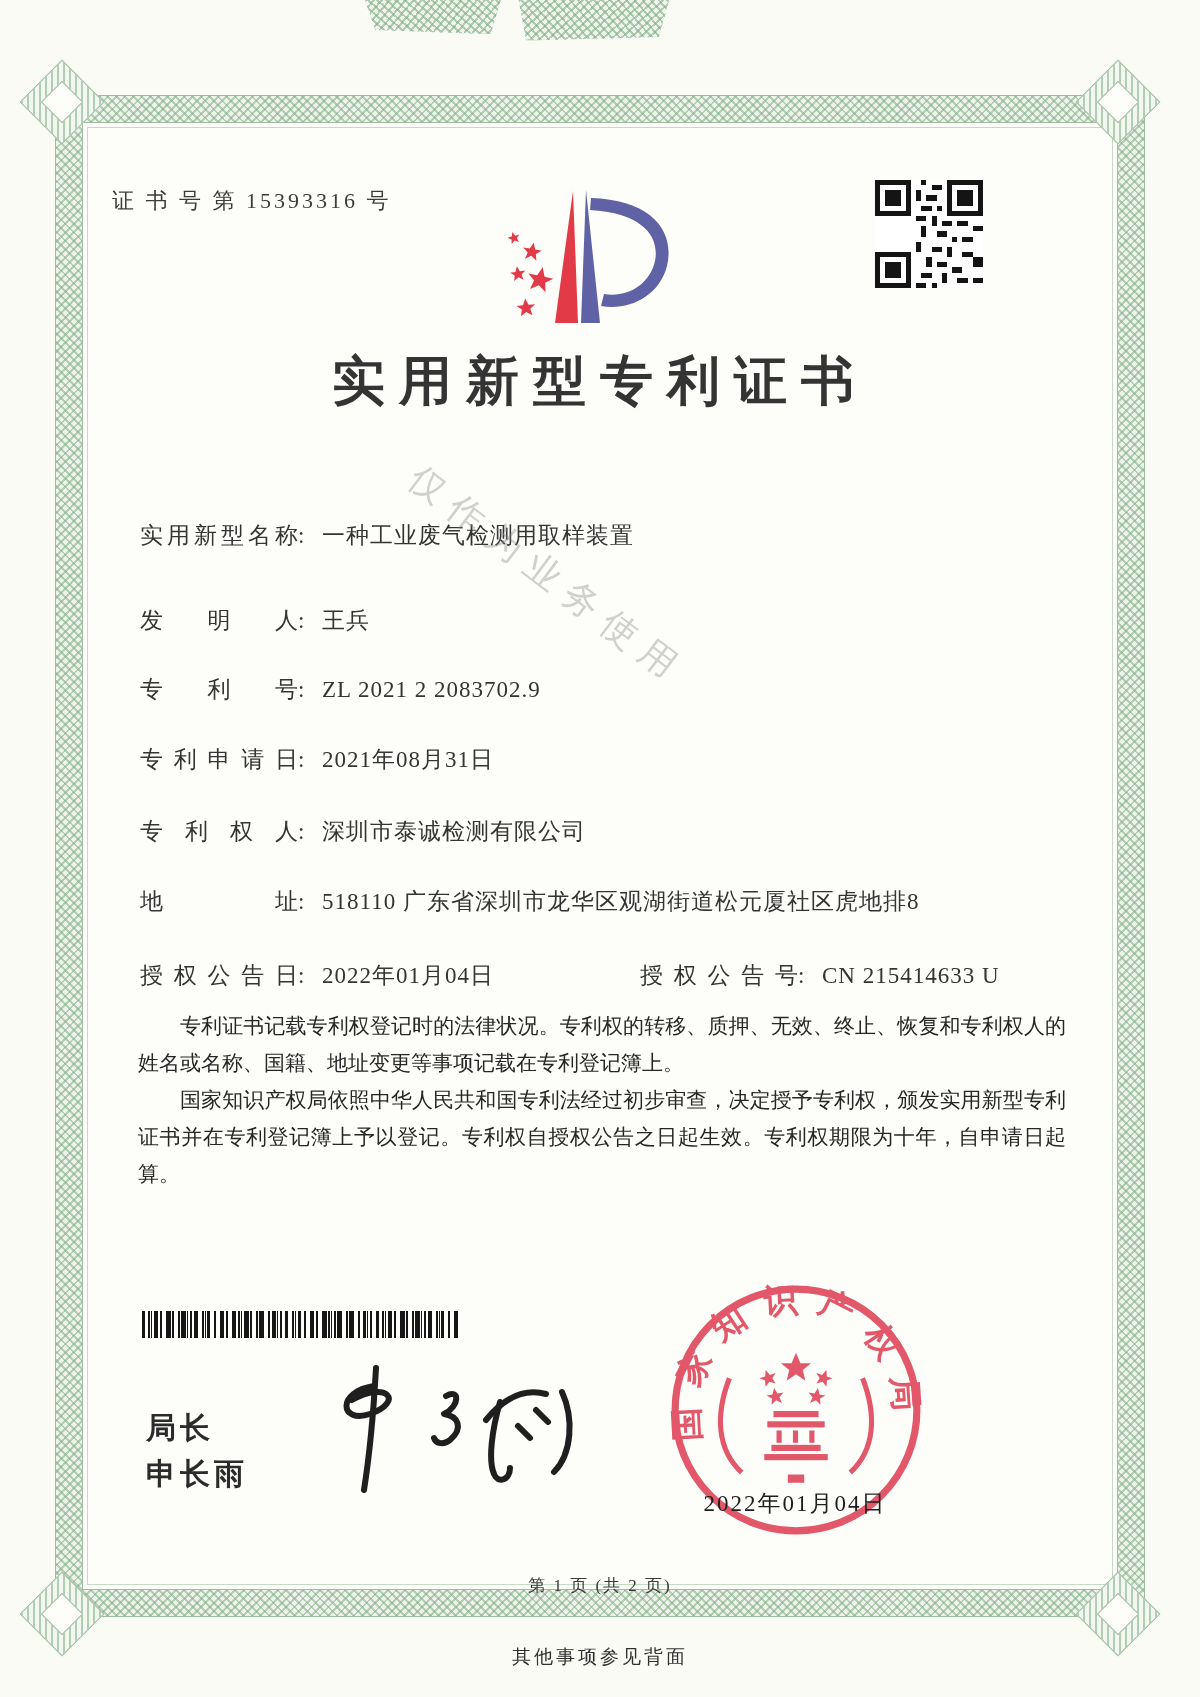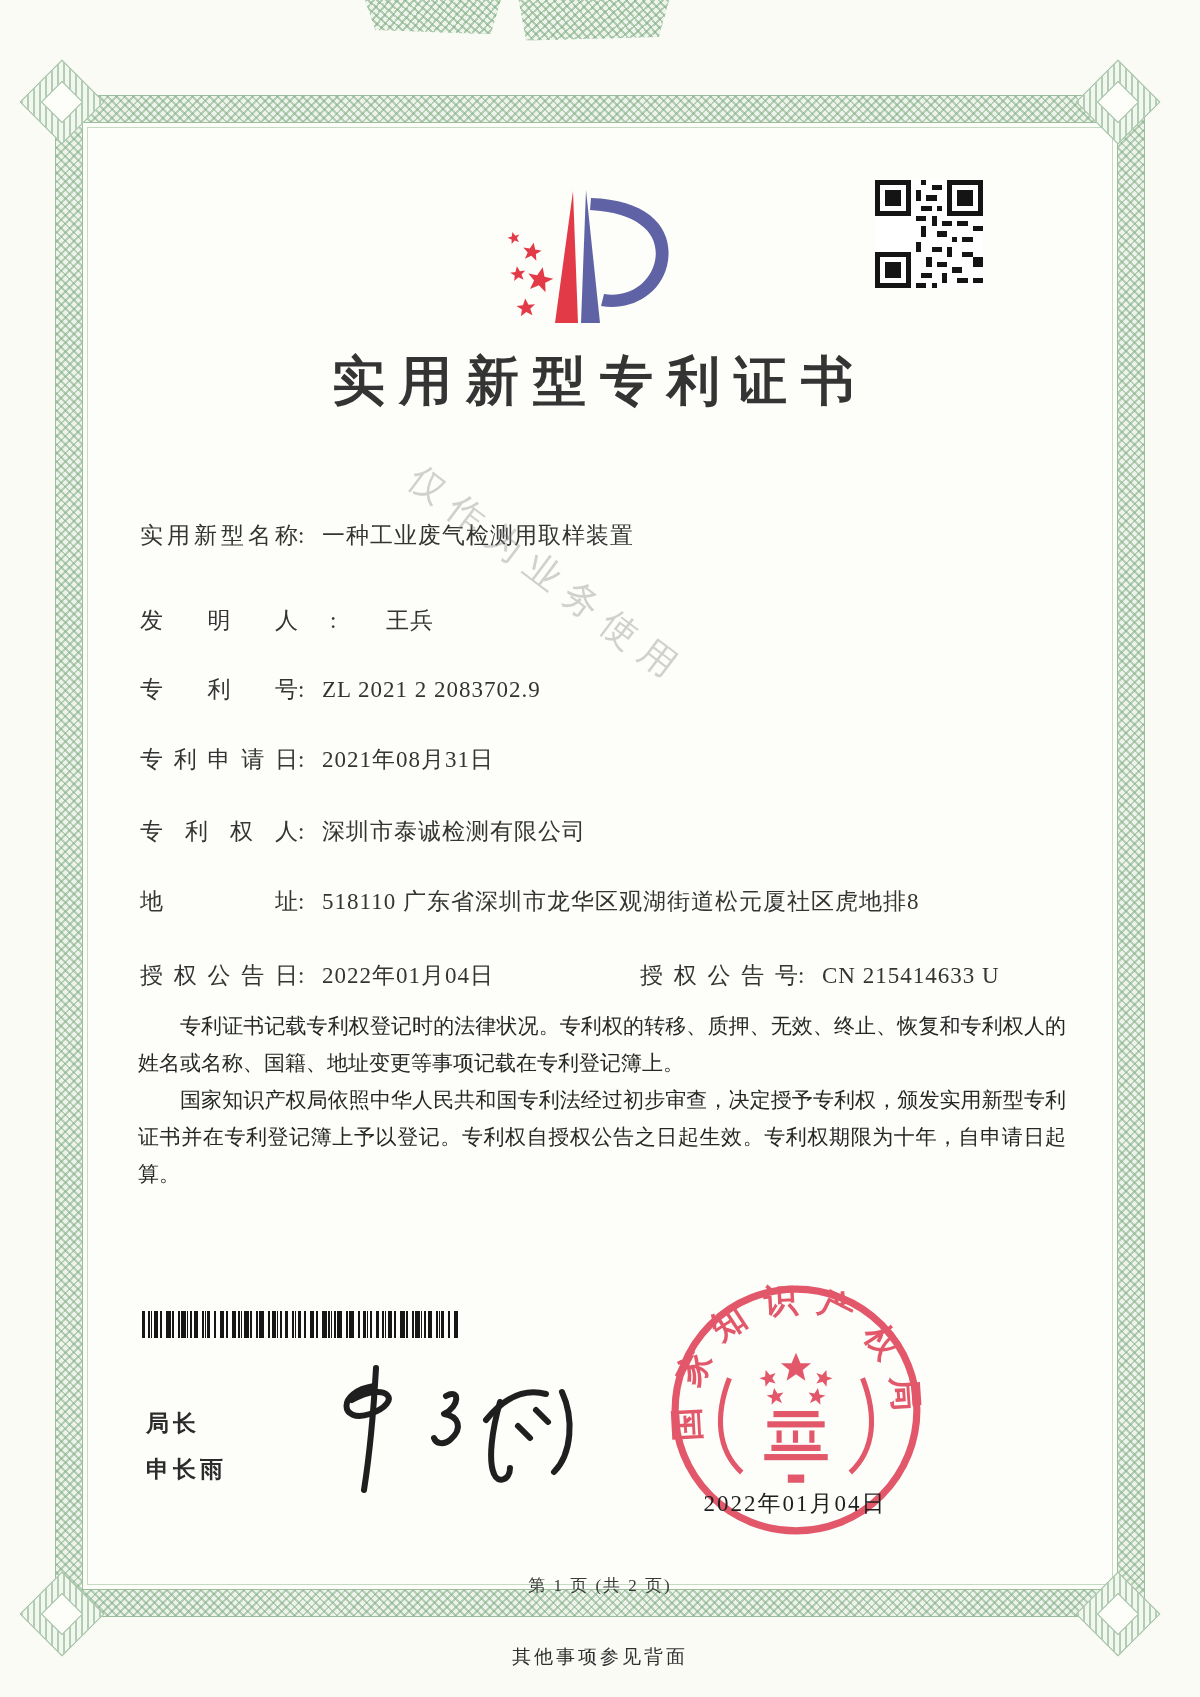--- a/index.html
+++ b/index.html
@@ -38,21 +38,21 @@
 
   .watermark{left:428px;top:455px;transform:rotate(37deg);transform-origin:0 0;font-size:36px;
     letter-spacing:12px;color:rgba(135,135,140,.38);white-space:nowrap;z-index:6;pointer-events:none;}
 
   .barcode{left:142px;top:1311px;width:316px;height:27px;background-image:
       repeating-linear-gradient(90deg,#161616 0 2px,transparent 2px 6px),
       repeating-linear-gradient(90deg,#161616 0 1px,transparent 1px 9px),
       repeating-linear-gradient(90deg,#161616 0 3px,transparent 3px 13px);}
 
   .officer{left:146px;font-family:"Liberation Sans","DejaVu Sans",sans-serif;font-weight:700;
-    font-size:23px;letter-spacing:4px;color:#2b2b2b;}
+    font-size:30px;letter-spacing:4px;color:#2b2b2b;}
   .sealdate{left:650px;top:1488px;width:290px;text-align:center;font-size:23px;letter-spacing:2px;color:#1e1e1e;z-index:5;}
   .pageinfo{left:0;top:1574px;width:100%;text-align:center;font-size:17px;letter-spacing:2px;color:#3a3a3a;}
   .backnote{left:0;top:1644px;width:100%;text-align:center;font-size:19px;letter-spacing:3px;color:#303030;}
   svg{display:block;}
 </style>
 </head>
 <body>
 
 <div id="page">
 
@@ -60,20 +60,21 @@
   <div class="frag" style="left:515px;top:-8px;width:152px;height:50px;transform:rotate(3deg);clip-path:polygon(0 0,100% 0,94% 80%,8% 100%);"></div>
 
   <div class="frame">
     <div class="frame-inner"></div>
   </div>
   <div class="corner" style="left:32px;top:72px;"></div>
   <div class="corner" style="left:1088px;top:72px;"></div>
   <div class="corner" style="left:32px;top:1584px;"></div>
   <div class="corner" style="left:1088px;top:1584px;"></div>
 
+  <div class="abs certno">证 书 号 第 15393316 号</div>
 
   <div class="abs" style="left:478px;top:188px;width:200px;height:140px;">
     <svg width="200" height="140" viewBox="0 0 200 140">
       <defs>
         <path id="lstar" d="M0,-10 L2.9,-3.1 L9.8,-3.1 L4.4,1.3 L6.1,8.3 L0,4.1 L-6.1,8.3 L-4.4,1.3 L-9.8,-3.1 L-2.9,-3.1 Z"></path>
       </defs>
       <g fill="#e23b47">
         <use href="#lstar" transform="translate(36,50) scale(0.62) rotate(-15)"></use>
         <use href="#lstar" transform="translate(54,64) scale(0.95) rotate(10)"></use>
         <use href="#lstar" transform="translate(40,86) scale(0.78) rotate(-8)"></use>
@@ -136,21 +137,21 @@
 
   <div class="abs title">实用新型专利证书</div>
 
   <div class="abs watermark">仅作为业务使用</div>
 
   <div class="abs frow" style="top:520px;">
     <span class="flabel">实用新型名称</span>
     <span class="fcolon">:</span>
     <span class="fvalue">一种工业废气检测用取样装置</span>
   </div>
-  <div class="abs frow" style="top:605px;gap:32px;">
+  <div class="abs frow" style="top:605px;">
     <span class="flabel">发明人</span>
     <span class="fcolon">:</span>
     <span class="fvalue">王兵</span>
   </div>
   <div class="abs frow" style="top:674px;">
     <span class="flabel">专利号</span>
     <span class="fcolon">:</span>
     <span class="fvalue">ZL 2021 2 2083702.9</span>
   </div>
   <div class="abs frow" style="top:744px;">

